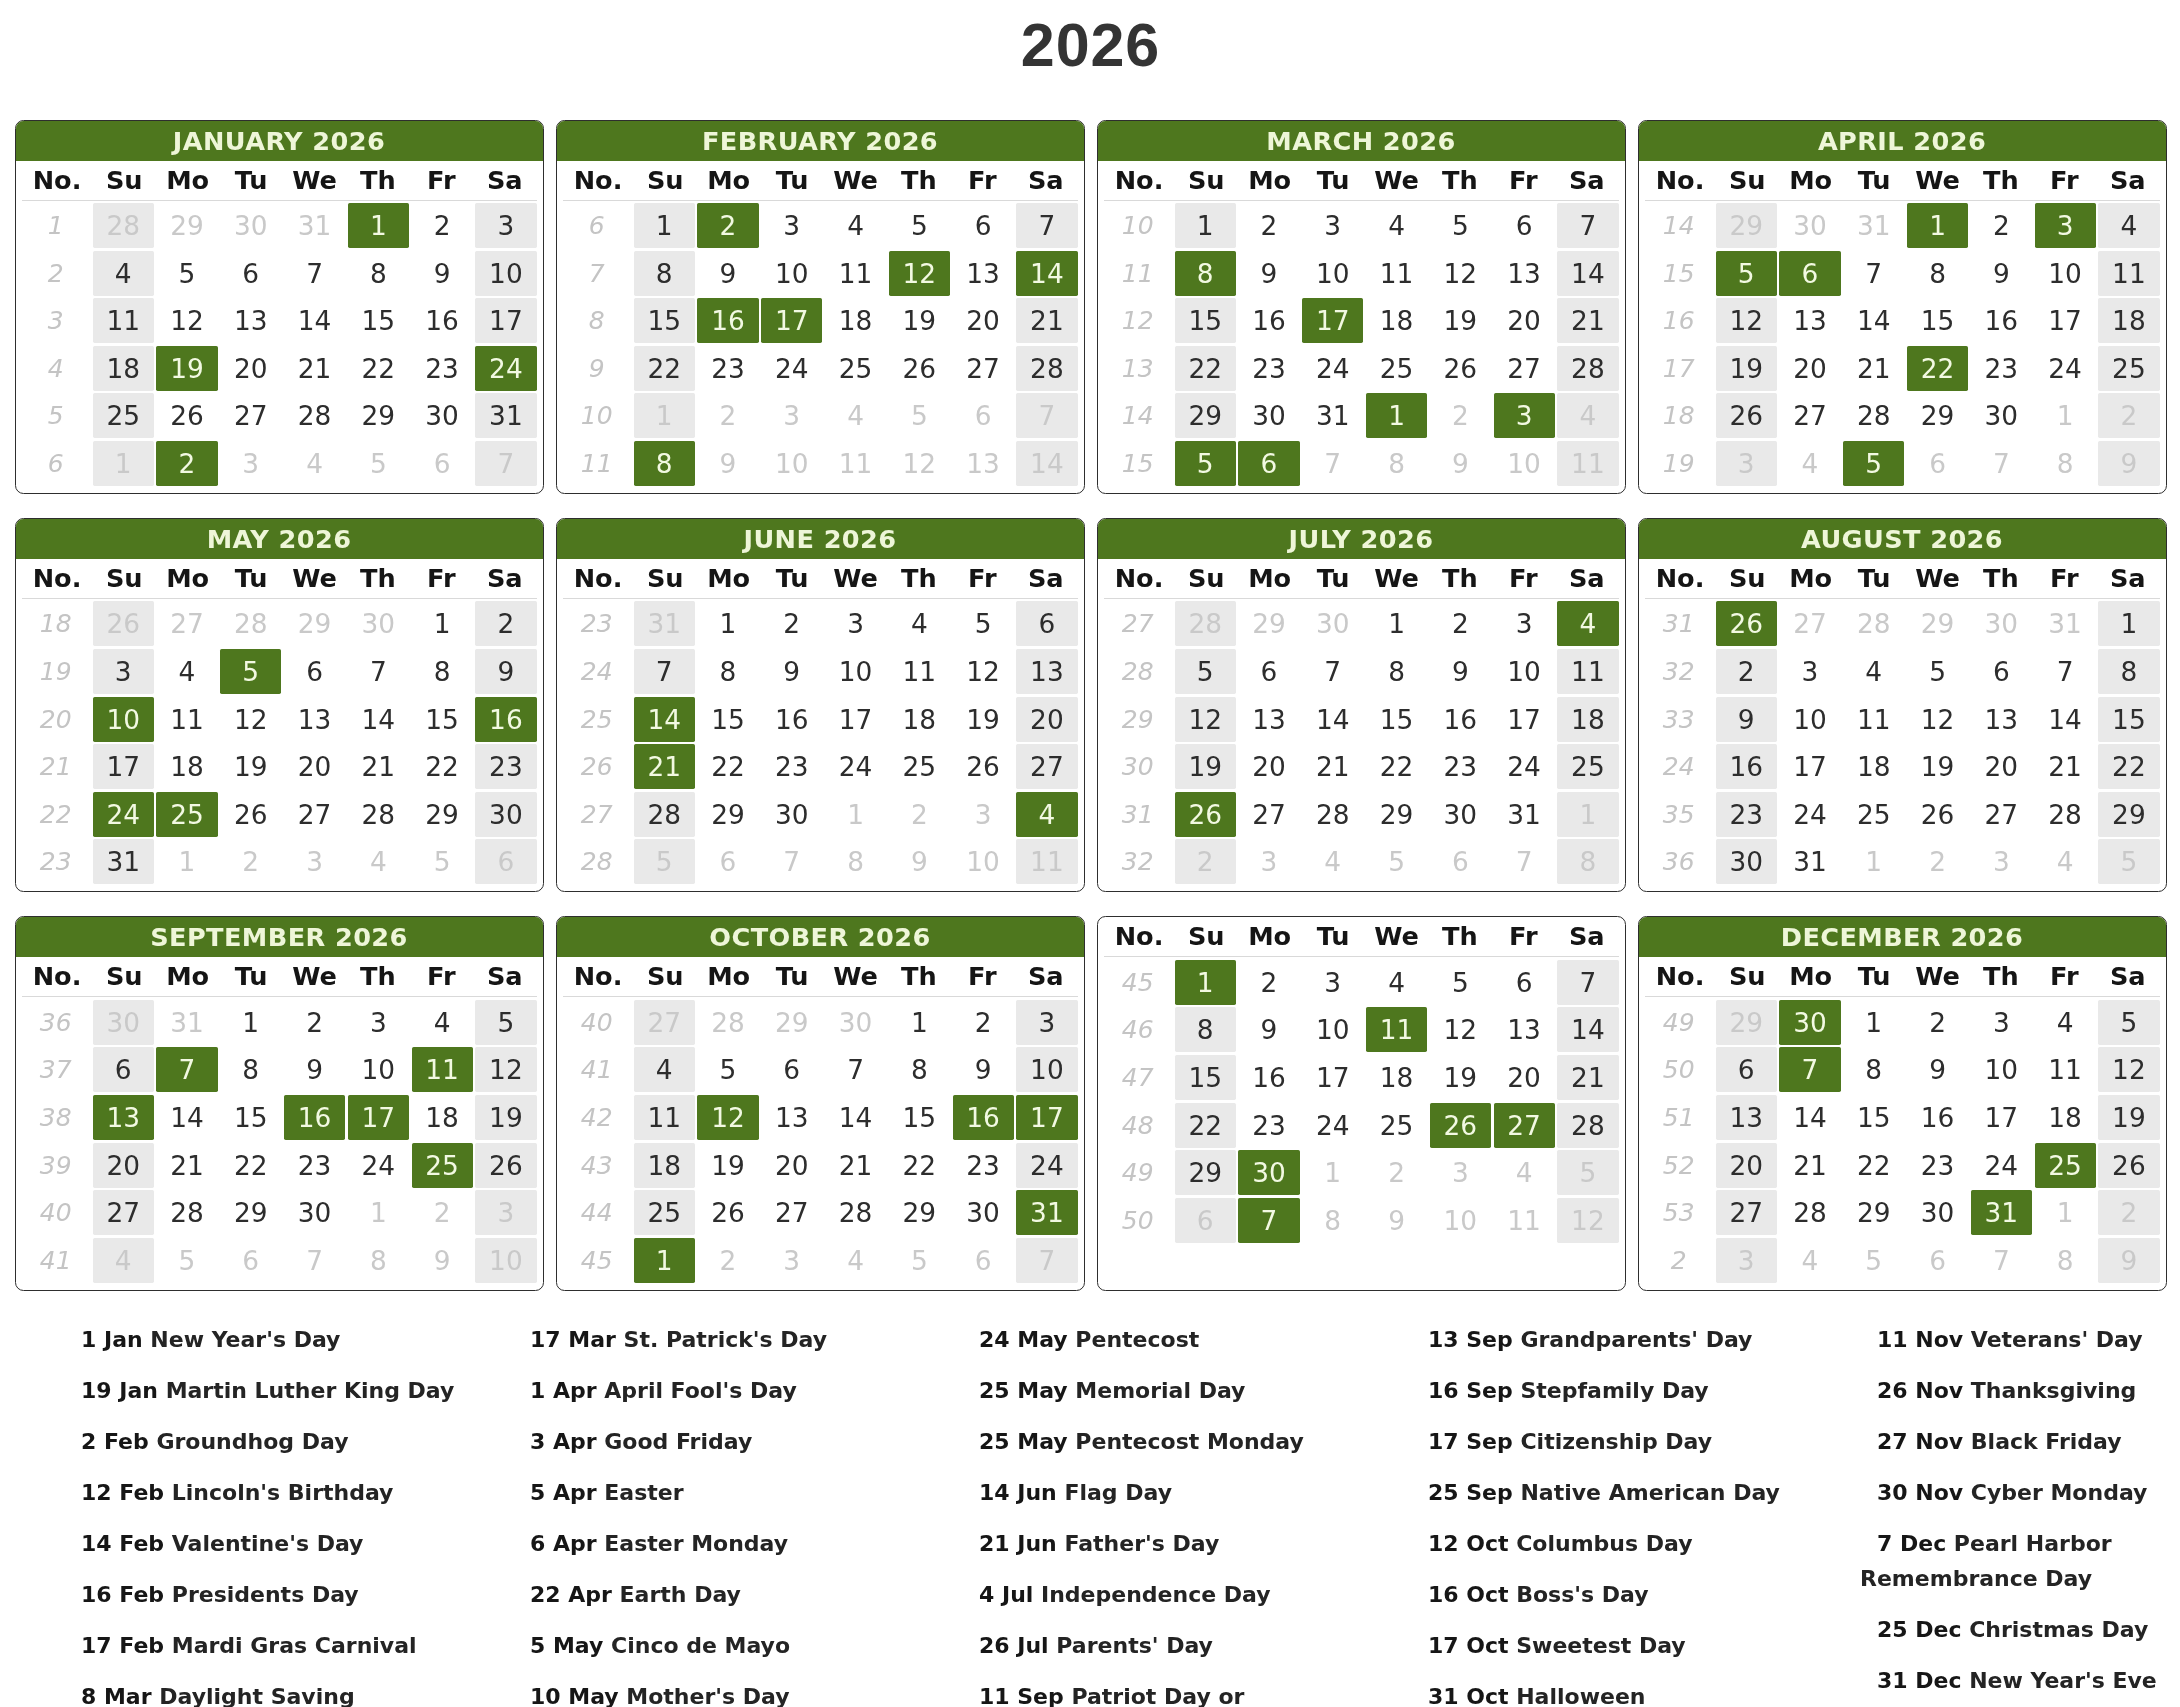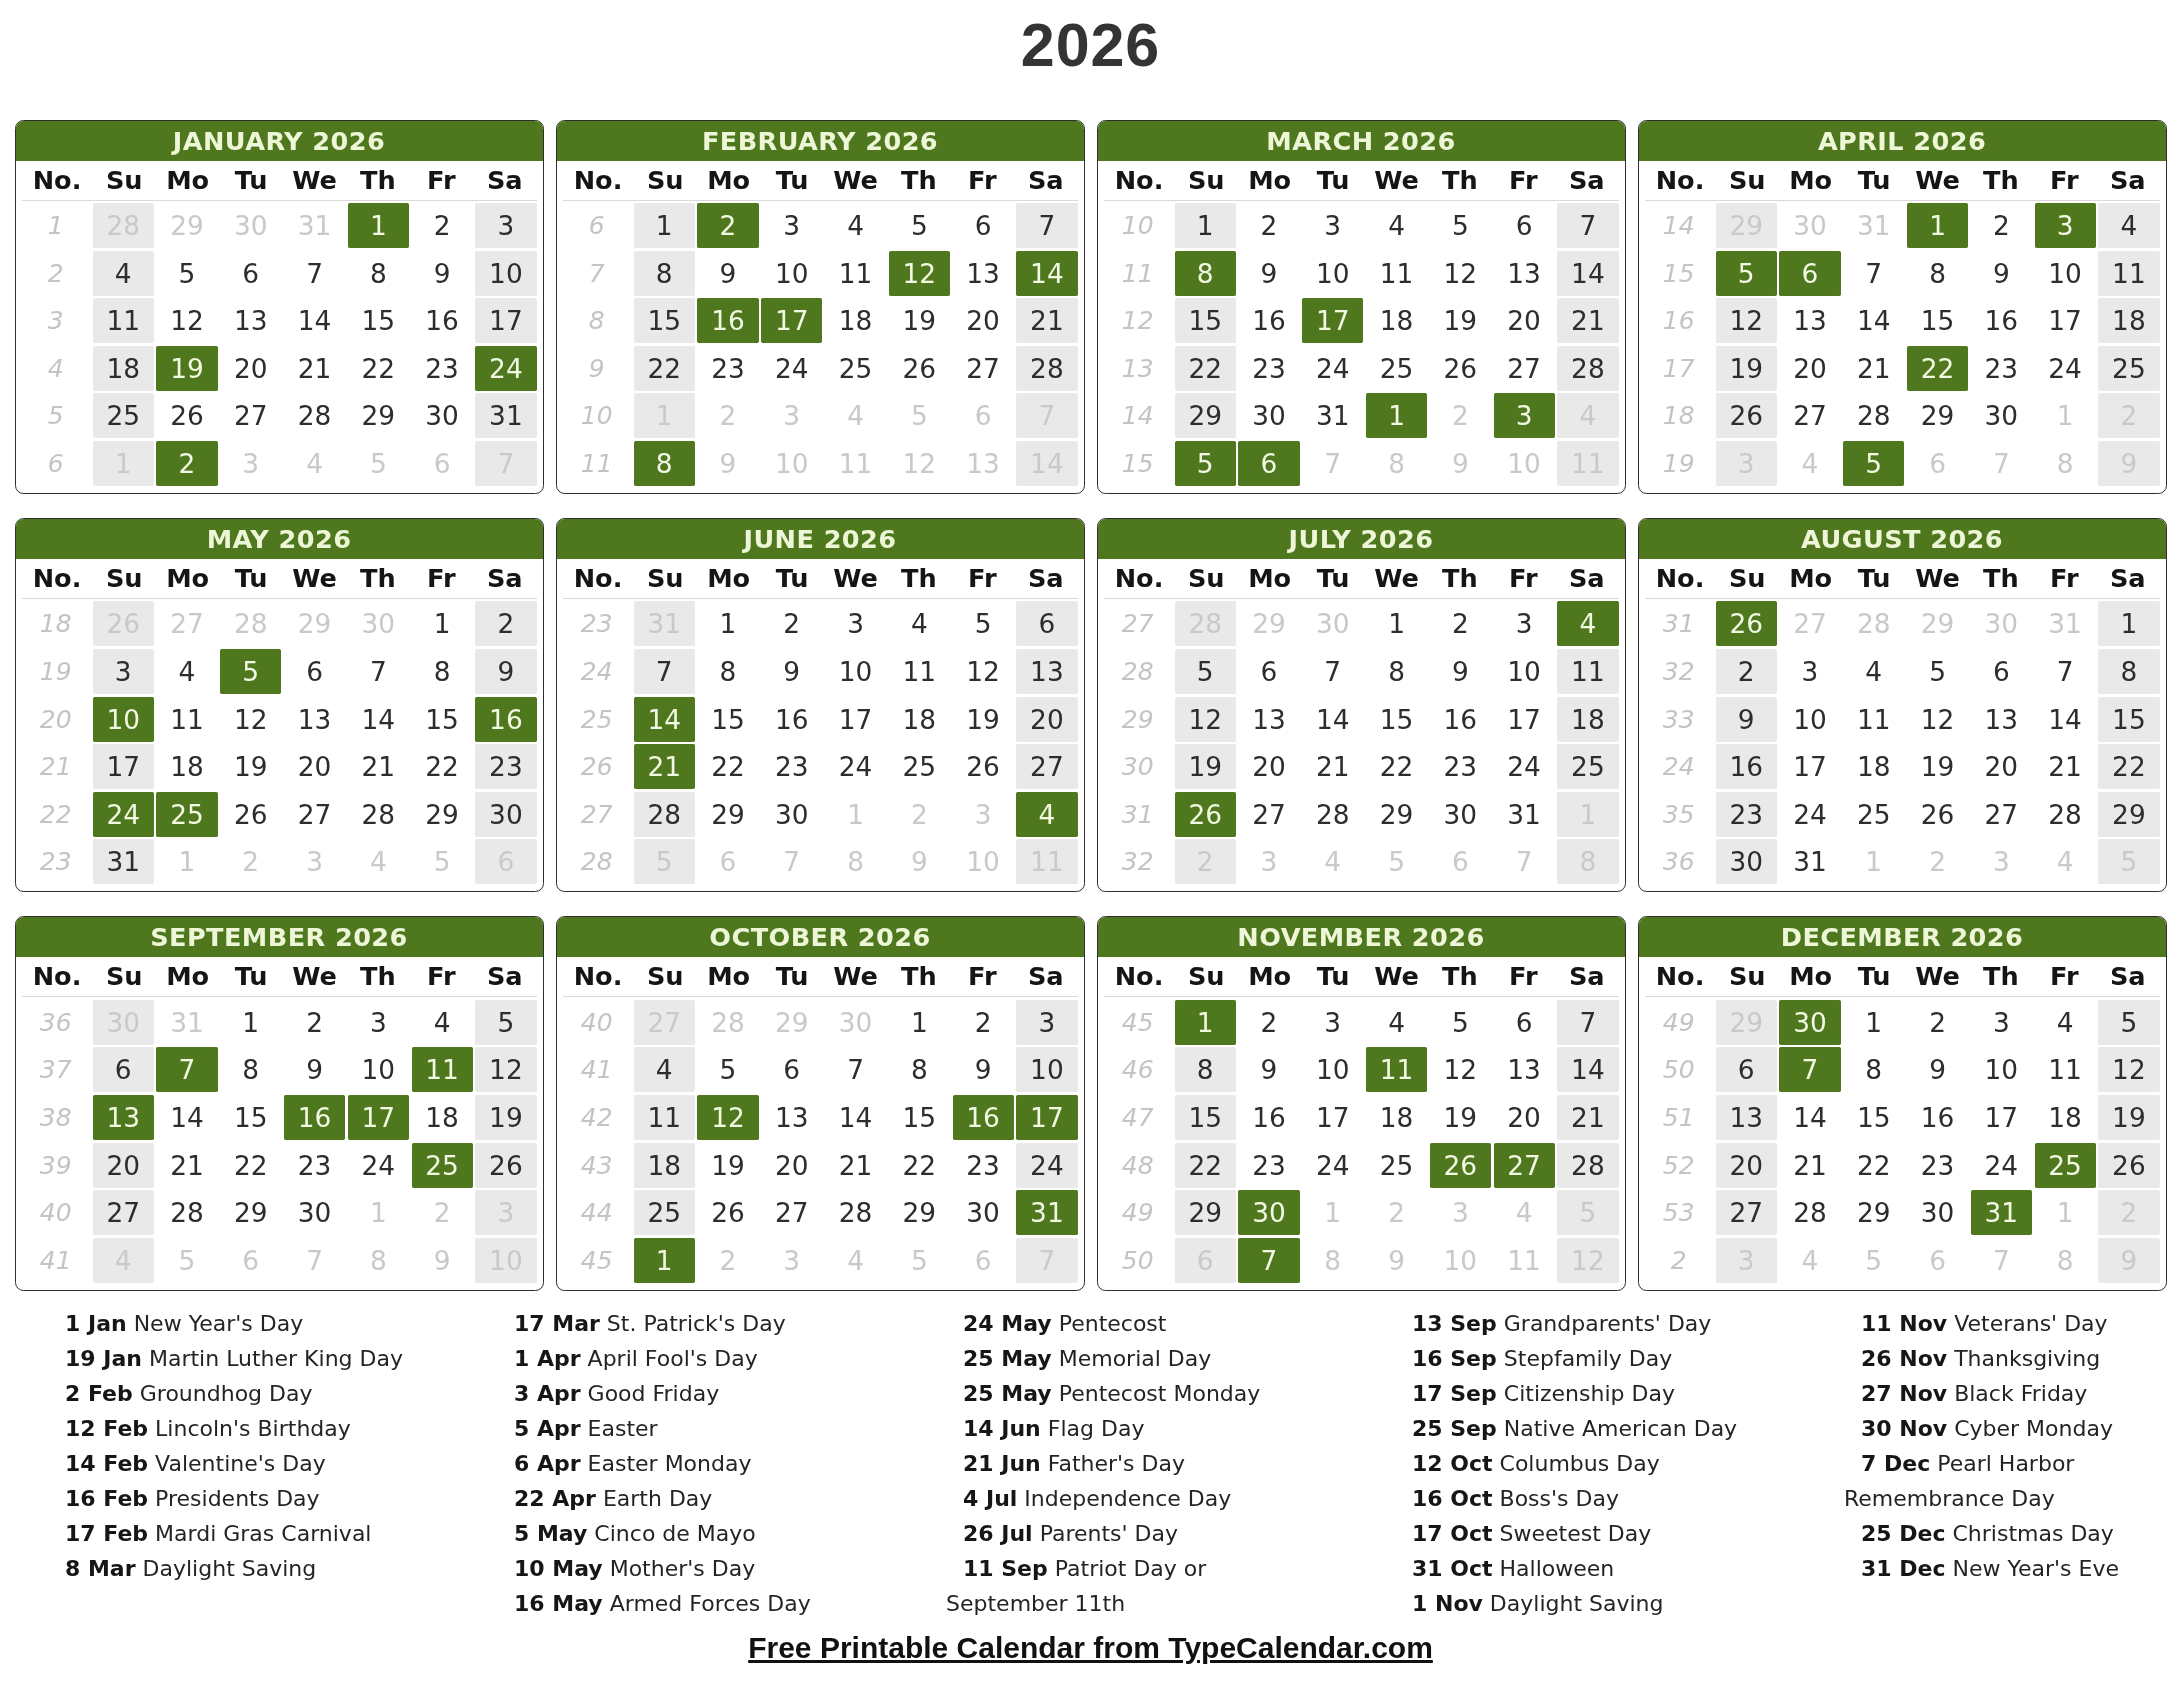--- a/index.html
+++ b/index.html
@@ -49,22 +49,22 @@
   }
   .wk{font-style:italic;color:#c4c4c4;font-size:25px;}
   .we{background:var(--weekend);}
   .o{color:var(--muted);}
   .h{background:var(--green);color:var(--hl-text);}
   .legend{
     display:grid;grid-template-columns:repeat(5,449px);
     padding-left:48px;margin-top:15.3px;
   }
   .entry{
-    margin:0;font-size:22px;line-height:35px;color:#242424;
-    text-indent:17px;white-space:pre-line;
+    margin:16px;font-size:22px;line-height:35px;color:#242424;
+    text-indent:17px;white-space:pre-line;font-weight:bold;
   }
   .entry b{color:#161616;}
   .footer{
     text-align:center;margin-top:10.2px;color:#111;
     font-family:"Liberation Sans",sans-serif;font-size:30px;font-weight:700;text-decoration:underline;
   }
 </style>
 </head>
 <body>
 
@@ -695,21 +695,20 @@
         <div class="c we o h">1</div>
         <div class="c o">2</div>
         <div class="c o">3</div>
         <div class="c o">4</div>
         <div class="c o">5</div>
         <div class="c o">6</div>
         <div class="c we o">7</div>
       </div>
     </div>
     <div class="card">
-      <div class="mtitle">NOVEMBER 2026</div>
       <div class="dhead">
         <span>No.</span>
         <span>Su</span>
         <span>Mo</span>
         <span>Tu</span>
         <span>We</span>
         <span>Th</span>
         <span>Fr</span>
         <span>Sa</span>
       </div>

